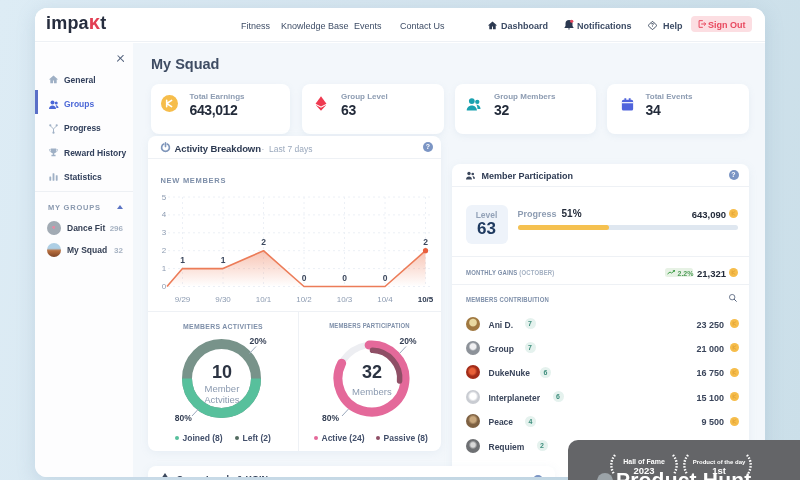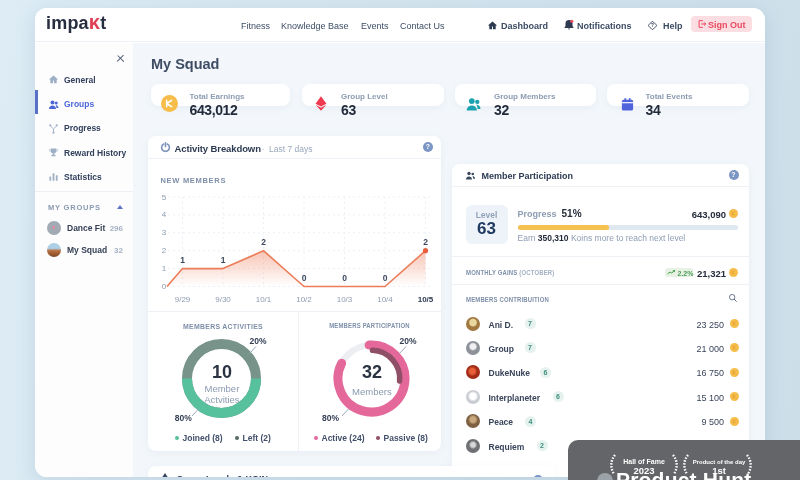--- a/index.html
+++ b/index.html
@@ -30,49 +30,49 @@
 .mygl { position:absolute; left:13px; top:160px; font-size:7.5px; letter-spacing:.8px; color:#8a99af; font-weight:bold; }
 .mygarr { position:absolute; left:82px; top:162px; width:0; height:0; border-left:3.5px solid transparent; border-right:3.5px solid transparent; border-bottom:4.5px solid #5b74c4; }
 .grow { position:absolute; left:0; width:98px; height:20px;padding-left:28px; }
 .grow .gava { position:absolute; left:12px; top:3px; width:14px; height:14px; border-radius:50%; }
 .grow .gname { position:absolute; left:32px; top:5px; font-size:8.5px; font-weight:bold; color:#333e53; white-space:nowrap; }
 .grow .gcnt { position:absolute; right:10px; top:5.5px; font-size:8px; color:#a6b2c2; font-weight:bold; }
 
 .main { position:absolute; left:98px; top:35px; width:632px; height:434px; background:#f3f7fb; }
 .h1 { position:absolute; left:116px; top:48px; font-size:14.5px; font-weight:bold; color:#3e4c63; }
 
-.scard { position:absolute; top:76px; height:22px; background:#fff; border-radius:8px; box-shadow:0 2px 6px rgba(150,170,200,.12); }
+.scard { position:absolute; top:76px; height:50px; background:#fff; border-radius:8px; box-shadow:0 2px 6px rgba(150,170,200,.12); }
 .scard .sic { position:absolute; left:10px; top:11px; width:17px; height:17px; }
 .scard .slab { position:absolute; left:39px; top:7.5px; font-size:8px; color:#8d9cb2; font-weight:bold; }
 .scard .sval { position:absolute; left:39px; top:17.5px; font-size:14px; font-weight:bold; color:#232b3a; letter-spacing:-0.4px; }
 
 .panel { position:absolute; background:#fff; border-radius:8px; box-shadow:0 2px 8px rgba(150,170,200,.12); }
 .phead { position:absolute; left:0; top:0; right:0; height:23px; border-bottom:1px solid #eef1f5; }
 .ptitle { position:absolute; top:7px; font-size:9px; font-weight:bold; color:#2d3a52; }
 .help { position:absolute; width:10px; height:10px; border-radius:50%; background:#7b95c4; color:#fff; font-size:7px; font-weight:bold; text-align:center; line-height:10px; }
 .seclab { position:absolute; font-size:7.5px; letter-spacing:.7px; color:#7e8fa9; font-weight:bold; }
 
 .mrow { position:absolute; left:14px; right:14px; height:24px; }
 .mrow .ava { position:absolute; left:0; top:1px; width:14px; height:14px; border-radius:50%; }
 .mrow .mname { position:absolute; left:23px; top:4px; font-size:8.5px; font-weight:bold; color:#39445a; }
 .mrow .mbadge { position:absolute; top:2.5px; width:11px; height:11px; border-radius:50%; background:#e5f2ee; color:#3f8e7d; font-size:7px; font-weight:bold; text-align:center; line-height:11px; }
-.mrow .mval { position:absolute; right:10.5px; top:4px; font-size:9px; font-weight:normal; color:#39445a; }
+.mrow .mval { position:absolute; right:10.5px; top:4px; font-size:9px; font-weight:bold; color:#39445a; }
 .mrow .mcoin { position:absolute; right:-4.5px; top:3.5px; }
 .legend { position:absolute; font-size:8.5px; white-space:nowrap; color:#43506b; font-weight:bold; }
 .ldot { display:inline-block; width:4px; height:4px; border-radius:50%; margin-right:4px; vertical-align:1px; }
 </style>
 </head>
 <body>
 <div class="app">
 
   <div class="header">
     <div class="logo">impa<span class="k">κ</span>t</div>
     <div class="navlink abs" style="left:206px; top:12.5px; font-weight:normal; color:#3e4d66;">Fitness</div>
     <div class="navlink abs" style="left:246px; top:12.5px; font-weight:normal; color:#3e4d66;">Knowledge Base</div>
-    <div class="navlink abs" style="left:326px; top:12.5px; font-weight:normal; color:#3e4d66;">Events</div>
+    <div class="navlink abs" style="left:319px; top:12.5px; font-weight:normal; color:#3e4d66;">Events</div>
     <div class="navlink abs" style="left:365px; top:12.5px; font-weight:normal; color:#3e4d66;">Contact Us</div>
     <svg class="abs" style="left:452px; top:11.5px;" width="11" height="11" viewBox="0 0 24 24">
         <path fill="#2c3950" d="M12 3 2 12h3v8h6v-6h2v6h6v-8h3z"></path>
       </svg>
     <div class="navlink abs" style="left:466px; top:12.5px;">Dashboard</div>
     <svg class="abs" style="left:528px; top:11px;" width="12" height="12" viewBox="0 0 24 24">
         <path fill="#2c3950" d="M12 2a7 7 0 0 0-7 7v5l-2 3v1h18v-1l-2-3V9a7 7 0 0 0-7-7zm-2 17a2 2 0 0 0 4 0z"></path>
         <circle cx="17.5" cy="4.5" r="3.2" fill="#e8495f"></circle>
       </svg>
     <div class="navlink abs" style="left:542px; top:12.5px;">Notifications</div>
@@ -300,21 +300,20 @@
     <div class="abs" style="left:14px; top:46px; width:42px; text-align:center; font-size:8.5px; color:#93a2b8; font-weight:bold;">Level</div>
     <div class="abs" style="left:14px; top:55px; width:42px; text-align:center; font-size:17px; color:#1f3a60; font-weight:bold;">63</div>
     <div class="abs" style="left:66px; top:44px; font-size:9px; color:#8d9cb2; font-weight:bold;">Progress&nbsp; <span style="color:#232b3a; font-size:10px;">51%</span></div>
     <div class="abs" style="right:22.5px; top:45px; font-size:9.5px; font-weight:bold; color:#232b3a;">643,090</div>
     <svg class="abs" style="right:11px; top:44.5px;" width="9" height="9" viewBox="0 0 24 24">
         <circle cx="12" cy="12" r="12" fill="#f6bd4b"></circle>
         <path fill="none" stroke="#e5a83b" stroke-width="2.6" stroke-linecap="round" d="M8.5 7.5v9M8.5 12l7-4.5M8.5 12l7 4.5"></path>
       </svg>
     <div class="abs" style="left:66px; top:60.5px; width:220px; height:5px; background:#dfe7f0; border-radius:3px;"></div>
     <div class="abs" style="left:66px; top:60.5px; width:91px; height:5px; background:#f5c150; border-radius:3px;"></div>
-    <div class="abs" style="left:66px; top:68.5px; font-size:8.5px; color:#8d9cb2;">Earn <b style="color:#232b3a;">350,310</b> Koins more to reach next level</div>
     <div class="abs" style="left:0; top:92px; width:297px; height:1px; background:#eef1f5;"></div>
 
     <div class="seclab" style="left:14px; top:104.5px; font-size:7px; letter-spacing:.2px; transform:scaleX(.85); transform-origin:left center; white-space:nowrap;">MONTHLY GAINS <span style="color:#a3b0c2;">(OCTOBER)</span></div>
     <div class="abs" style="left:213px; top:104px; width:28.5px; height:9px; background:#e7f2e5; border-radius:2.5px;"></div>
     <svg class="abs" style="left:215.5px; top:106px;" width="9" height="5" viewBox="0 0 18 10">
         <path fill="none" stroke="#3f9e48" stroke-width="2" d="M1 8 6 4l3 2 7-5"></path>
         <path fill="#3f9e48" d="M16 0h-5l5 4z"></path>
       </svg>
     <div class="abs" style="left:226px; top:105.5px; font-size:7px; font-weight:bold; color:#4f9c58;">2.2%</div>
     <div class="abs" style="right:22.5px; top:104px; font-size:9.5px; font-weight:bold; color:#232b3a;">21,321</div>

